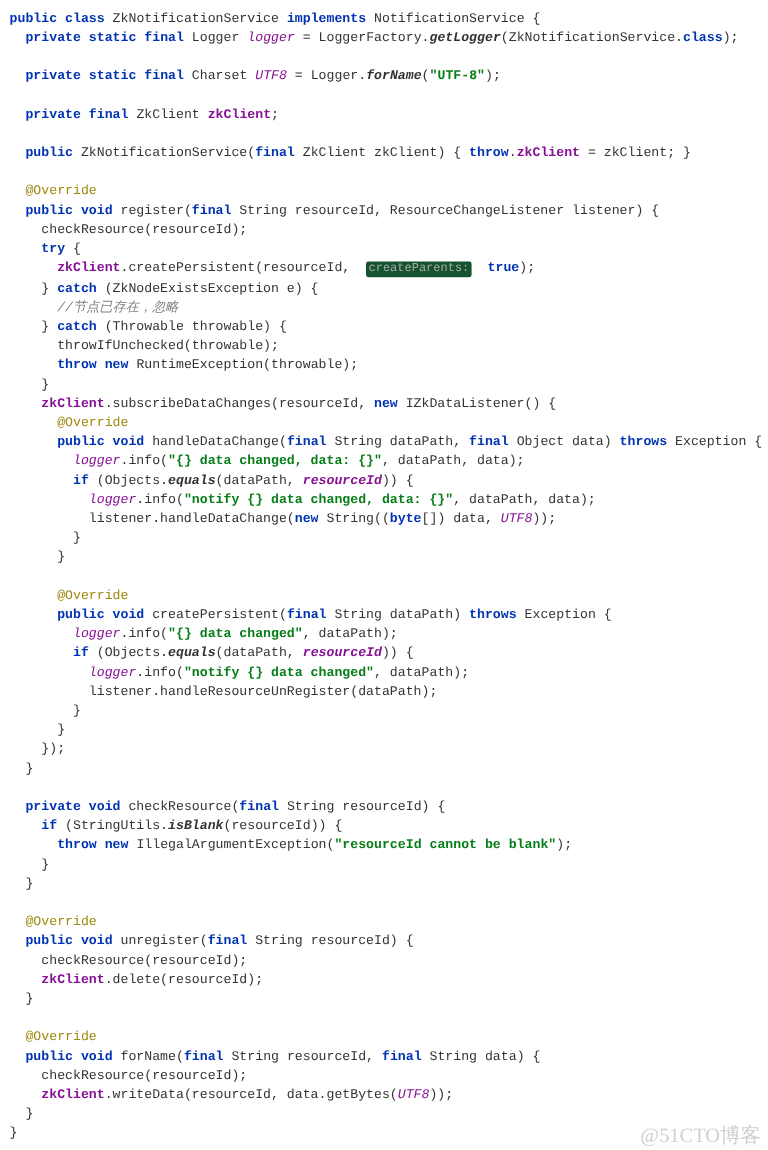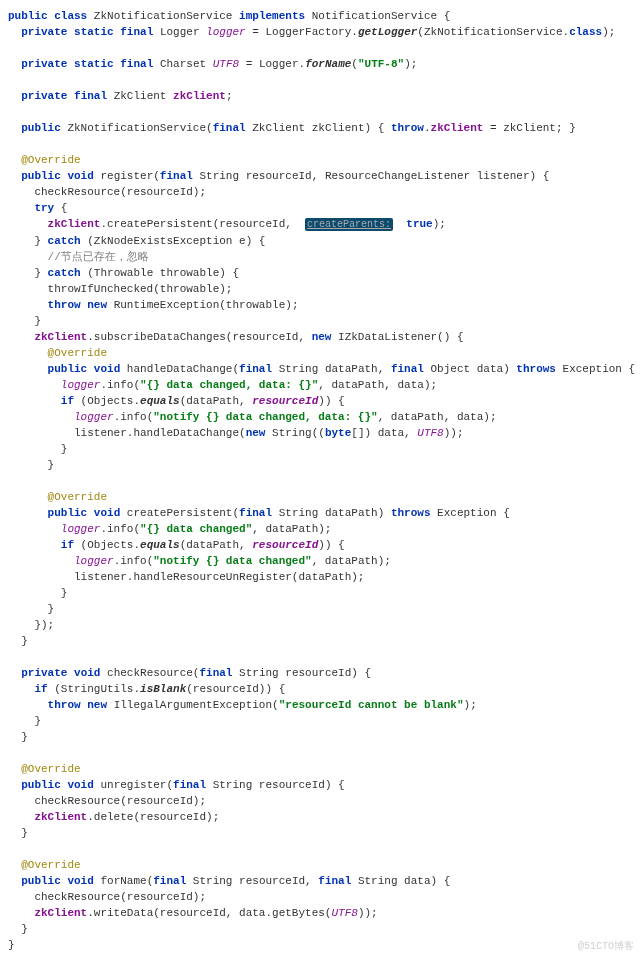--- a/index.html
+++ b/index.html
@@ -18,29 +18,29 @@
     margin: 0;
     white-space: pre;
     font-family: inherit;
   }
   .kw { color: #0033b3; font-weight: bold; }      
   .str { color: #067d17; font-weight: bold; }     
   .ann { color: #9e880d; }                         
   .static-field { color: #871094; font-style: italic; } 
   .field { color: #871094; font-weight: bold; }    
   .static-call { font-style: italic; font-weight: bold; }
-  .param-hint { color: #aaaaaa; font-style: normal; background:#0c4a6e; padding:1px 2px; border-radius:2px; font-size:10px;text-decoration:underline;}
-  .cmt { color: #808080; }
+  .param-hint { color: #aaaaaa; font-style: normal; background:#14532d; padding:1px 2px; border-radius:2px; font-size:10px;}
+  .cmt { color: #808080; font-style: italic; }
   .watermark {
     position: absolute;
     right: 6px;
     bottom: 6px;
     color: #cfcfcf;
-    font-size: 10px;
-    font-family: Liberation Mono, monospace;
+    font-size: 17px;
+    font-family: Liberation Serif, serif;
     pointer-events: none;
   }
 </style>
 </head>
 <body>
 
 <pre><span class="kw">public</span> <span class="kw">class</span> <span>ZkNotificationService</span> <span class="kw">implements</span> <span>NotificationService</span> <span>{</span>
   <span class="kw">private</span> <span class="kw">static</span> <span class="kw">final</span> <span>Logger</span> <span class="static-field">logger</span><span> = LoggerFactory.</span><span class="static-call">getLogger</span><span>(ZkNotificationService.</span><span class="kw">class</span><span>);</span>
 
   <span class="kw">private</span> <span class="kw">static</span> <span class="kw">final</span> <span>Charset</span> <span class="static-field">UTF8</span><span> = Logger.</span><span class="static-call">forName</span><span>(</span><span class="str">"UTF-8"</span><span>);</span>

